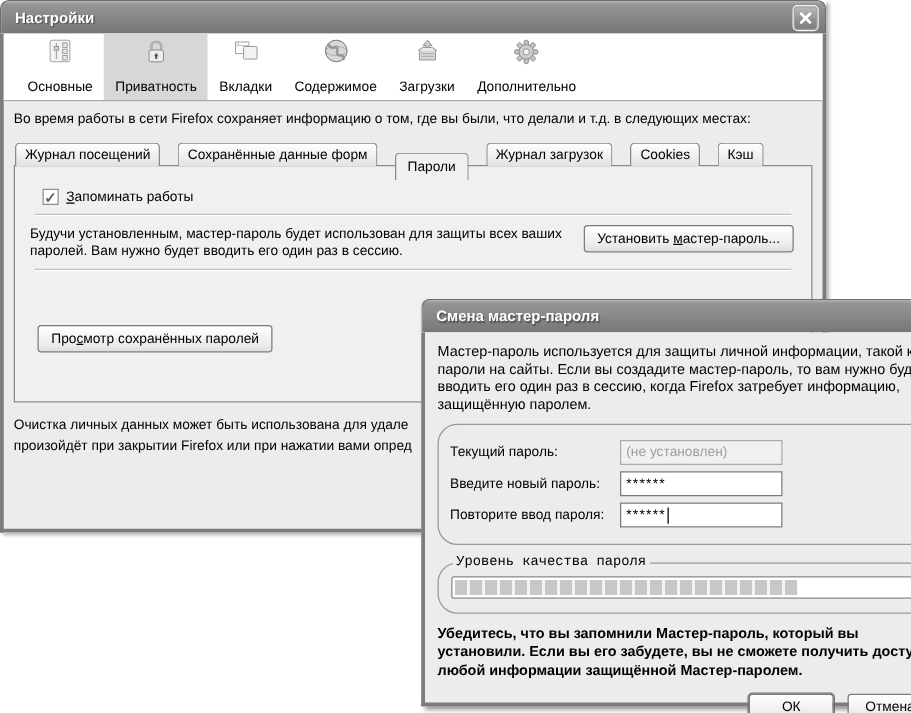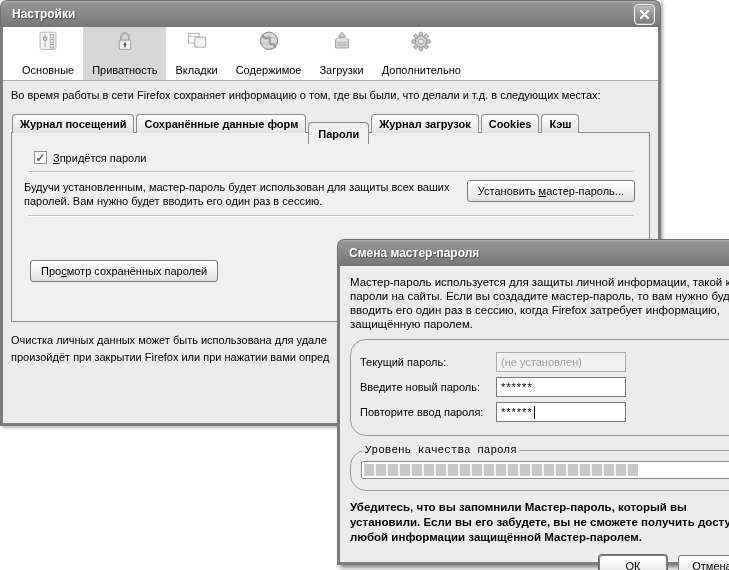--- a/index.html
+++ b/index.html
@@ -34,21 +34,21 @@
   .tool-btn.selected { background:#d7d7d7; }
   .tool-btn .label { font-size:11px; color:#000; white-space:nowrap; }
   .tool-btn svg { width:30px; height:30px; }
 
   .mw-content { padding:8px 8px 0 8px; }
   .intro { font-size:11px; color:#000; white-space:nowrap; }
 
   .tabstrip { display:flex; align-items:flex-end; margin-top:9px; padding-left:1px; position:relative; z-index:2; }
   .tab { font-size:11px; padding:3px 7px 3px; background:linear-gradient(180deg,#ffffff,#e2e2e2);
          border:1px solid #8a8a8a; border-bottom:none; border-radius:4px 4px 0 0;
-         margin-right:2px; white-space:nowrap; position:relative; top:1px; color:#000;font-weight:bold; }
+         margin-right:14px; white-space:nowrap; position:relative; top:1px; color:#000; }
   .tab.selected { background:#f0f0f0; padding:5px 9px 4px; top:12px; margin-bottom:0; z-index:3; }
 
   .tab-panel { position:relative; border:1px solid #8a8a8a; background:#f0f0f0; height:190px;
                padding:10px 12px 0 12px; z-index:1; }
   .panel-text { font-size:11px; line-height:14px; color:#000; }
   .groove { border-top:1px solid #bfbfbf; border-bottom:1px solid #ffffff; height:0; margin:7px 4px; }
 
   .checkbox-row { display:flex; align-items:center; gap:6px; margin:8px 0 0 10px; }
   .checkbox { width:13px; height:13px; background:#ffffff; border:1px solid #8f8f8f;
               display:flex; align-items:center; justify-content:center; }
@@ -183,21 +183,21 @@
         <div class="tab">Cookies</div>
         <div class="tab">Кэш</div>
       </div>
 
       <div class="tab-panel">
 
         <div class="checkbox-row">
           <div class="checkbox">
             <span class="mark">✓</span>
           </div>
-          <span class="checkbox-label"><span></span><span class="mnemonic">З</span><span>придётся пароли</span></span>
+          <span class="checkbox-label"><span></span><span class="mnemonic">З</span><span>апоминать работы</span></span>
         </div>
 
         <div class="groove"></div>
 
         <div class="master-row">
           <div class="panel-text">Будучи установленным, мастер-пароль будет использован для защиты всех ваших паролей. Вам нужно будет вводить его один раз в сессию.</div>
           <button class="xp-button"><span>Установить </span><span class="mnemonic">м</span><span>астер-пароль...</span></button>
         </div>
 
         <div class="groove"></div>

